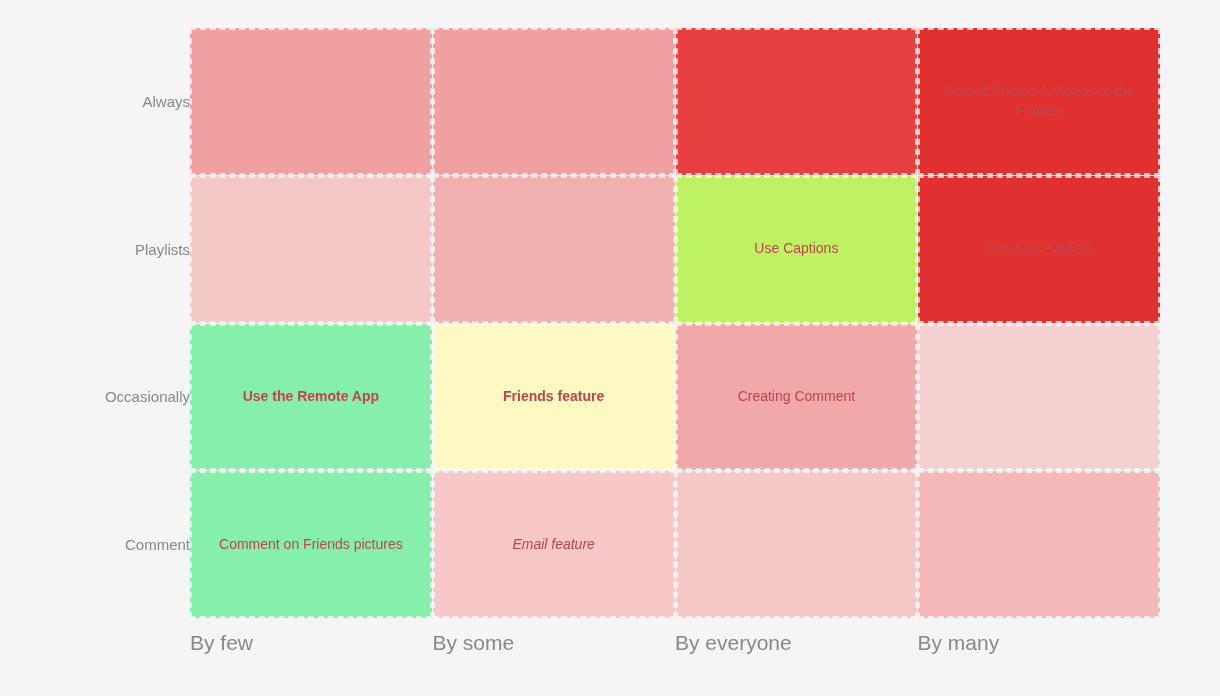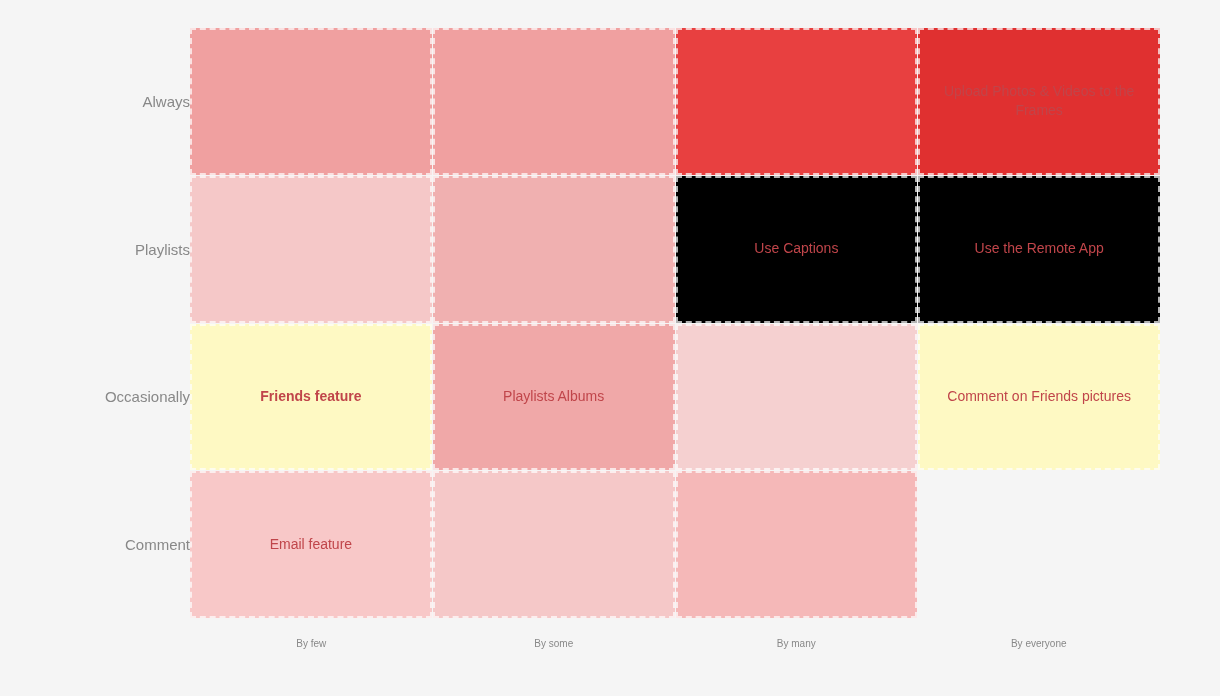--- a/index.html
+++ b/index.html
@@ -66,43 +66,43 @@
     
 
     
     .r1c1 { background: #f0a0a0; }
     .r1c2 { background: #f0a0a0; }
     .r1c3 { background: #e84040; }
     .r1c4 { background: #e03030; }
     
     .r2c1 { background: #f5c8c8; }
     .r2c2 { background: #f0b0b0; }
-    .r2c3 { background: #000000; }
+    .r2c3 { background: #bef264; }
     .r2c4 { background: #e03030; }
     
-    .r3c1 { background: #000000; }
+    .r3c1 { background: #86efac; font-weight: bold; }
     .r3c2 { background: #fef9c3; font-weight: bold; }
     .r3c3 { background: #f0a8a8; }
     .r3c4 { background: #f5d0d0; }
     
-    .r4c1 { background: #fef9c3; }
-    .r4c2 { background: #f8c8c8; }
+    .r4c1 { background: #86efac; }
+    .r4c2 { background: #f8c8c8; font-style: italic; }
     .r4c3 { background: #f5c8c8; }
     .r4c4 { background: #f5b8b8; }
 
     .x-axis {
       display: grid;
       grid-template-columns: repeat(4, 1fr);
       height: 50px;
       align-items: center;
     }
     .x-label {
       color: #888;
-      font-size: 10px;
-      text-align: center;
+      font-size: 21px;
+      text-align: left;
     }
   </style>
 </head>
 <body>
 
 <div class="chart-container">
   <div class="y-axis">
     <div class="y-label">Always</div>
     <div class="y-label">Playlists</div>
     <div class="y-label">Occasionally</div>
@@ -110,29 +110,30 @@
   </div>
   <div class="grid-and-x">
     <div class="grid" id="matrix-grid">
     <div class="cell r1c1"></div>
         <div class="cell r1c2"></div>
         <div class="cell r1c3"></div>
         <div class="cell r1c4">Upload Photos &amp; Videos to the Frames</div>
         <div class="cell r2c1"></div>
         <div class="cell r2c2"></div>
         <div class="cell r2c3">Use Captions</div>
+        <div class="cell r2c4">Creating Playlists</div>
         <div class="cell r3c1">Use the Remote App</div>
         <div class="cell r3c2">Friends feature</div>
-        <div class="cell r3c3">Playlists Albums</div>
+        <div class="cell r3c3">Creating Comment</div>
         <div class="cell r3c4"></div>
         <div class="cell r4c1">Comment on Friends pictures</div>
         <div class="cell r4c2">Email feature</div>
         <div class="cell r4c3"></div>
         <div class="cell r4c4"></div>
       </div>
     <div class="x-axis">
       <div class="x-label">By few</div>
       <div class="x-label">By some</div>
+      <div class="x-label">By everyone</div>
       <div class="x-label">By many</div>
-      <div class="x-label">By everyone</div>
     </div>
   </div>
 </div>
 
 </body></html>

